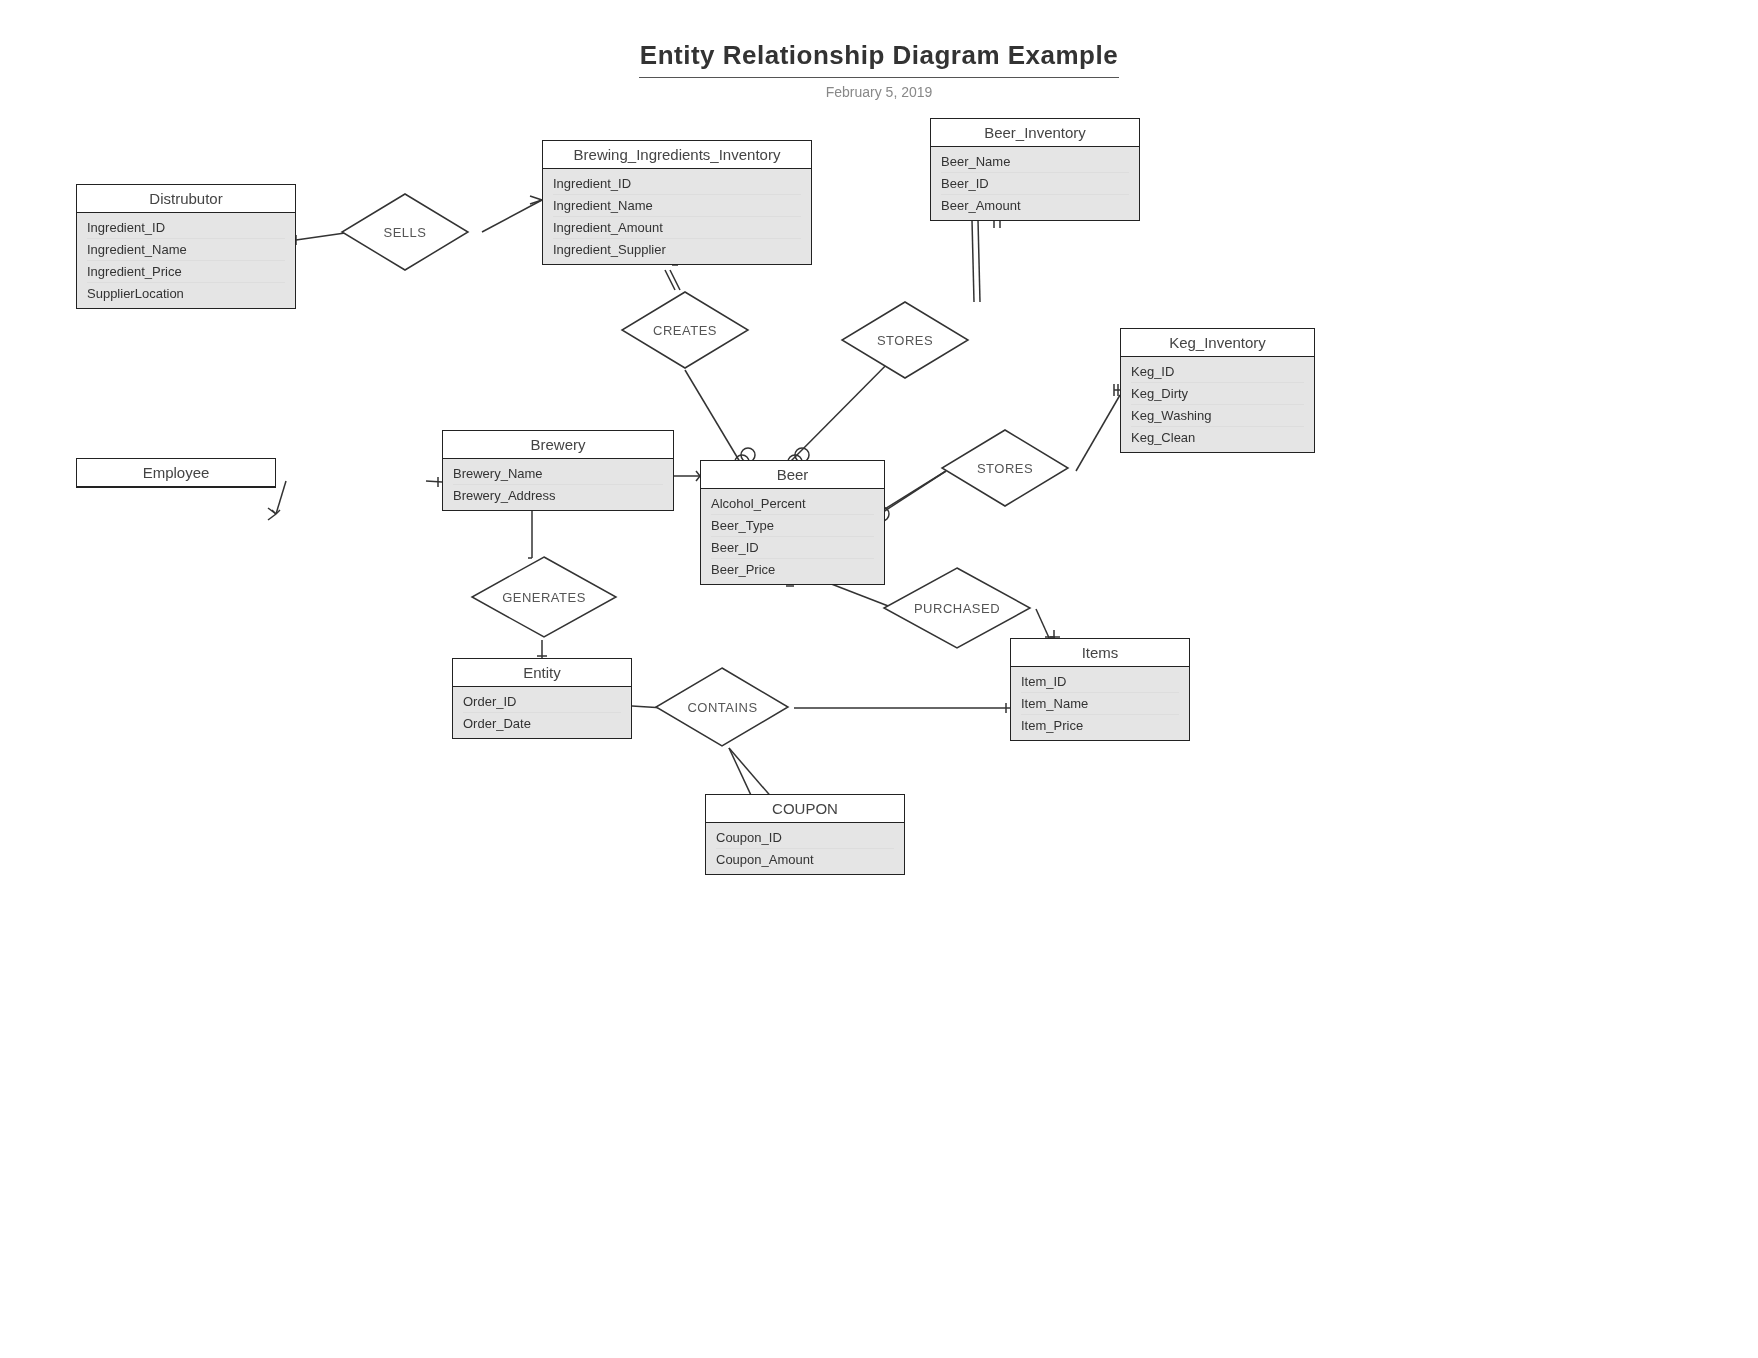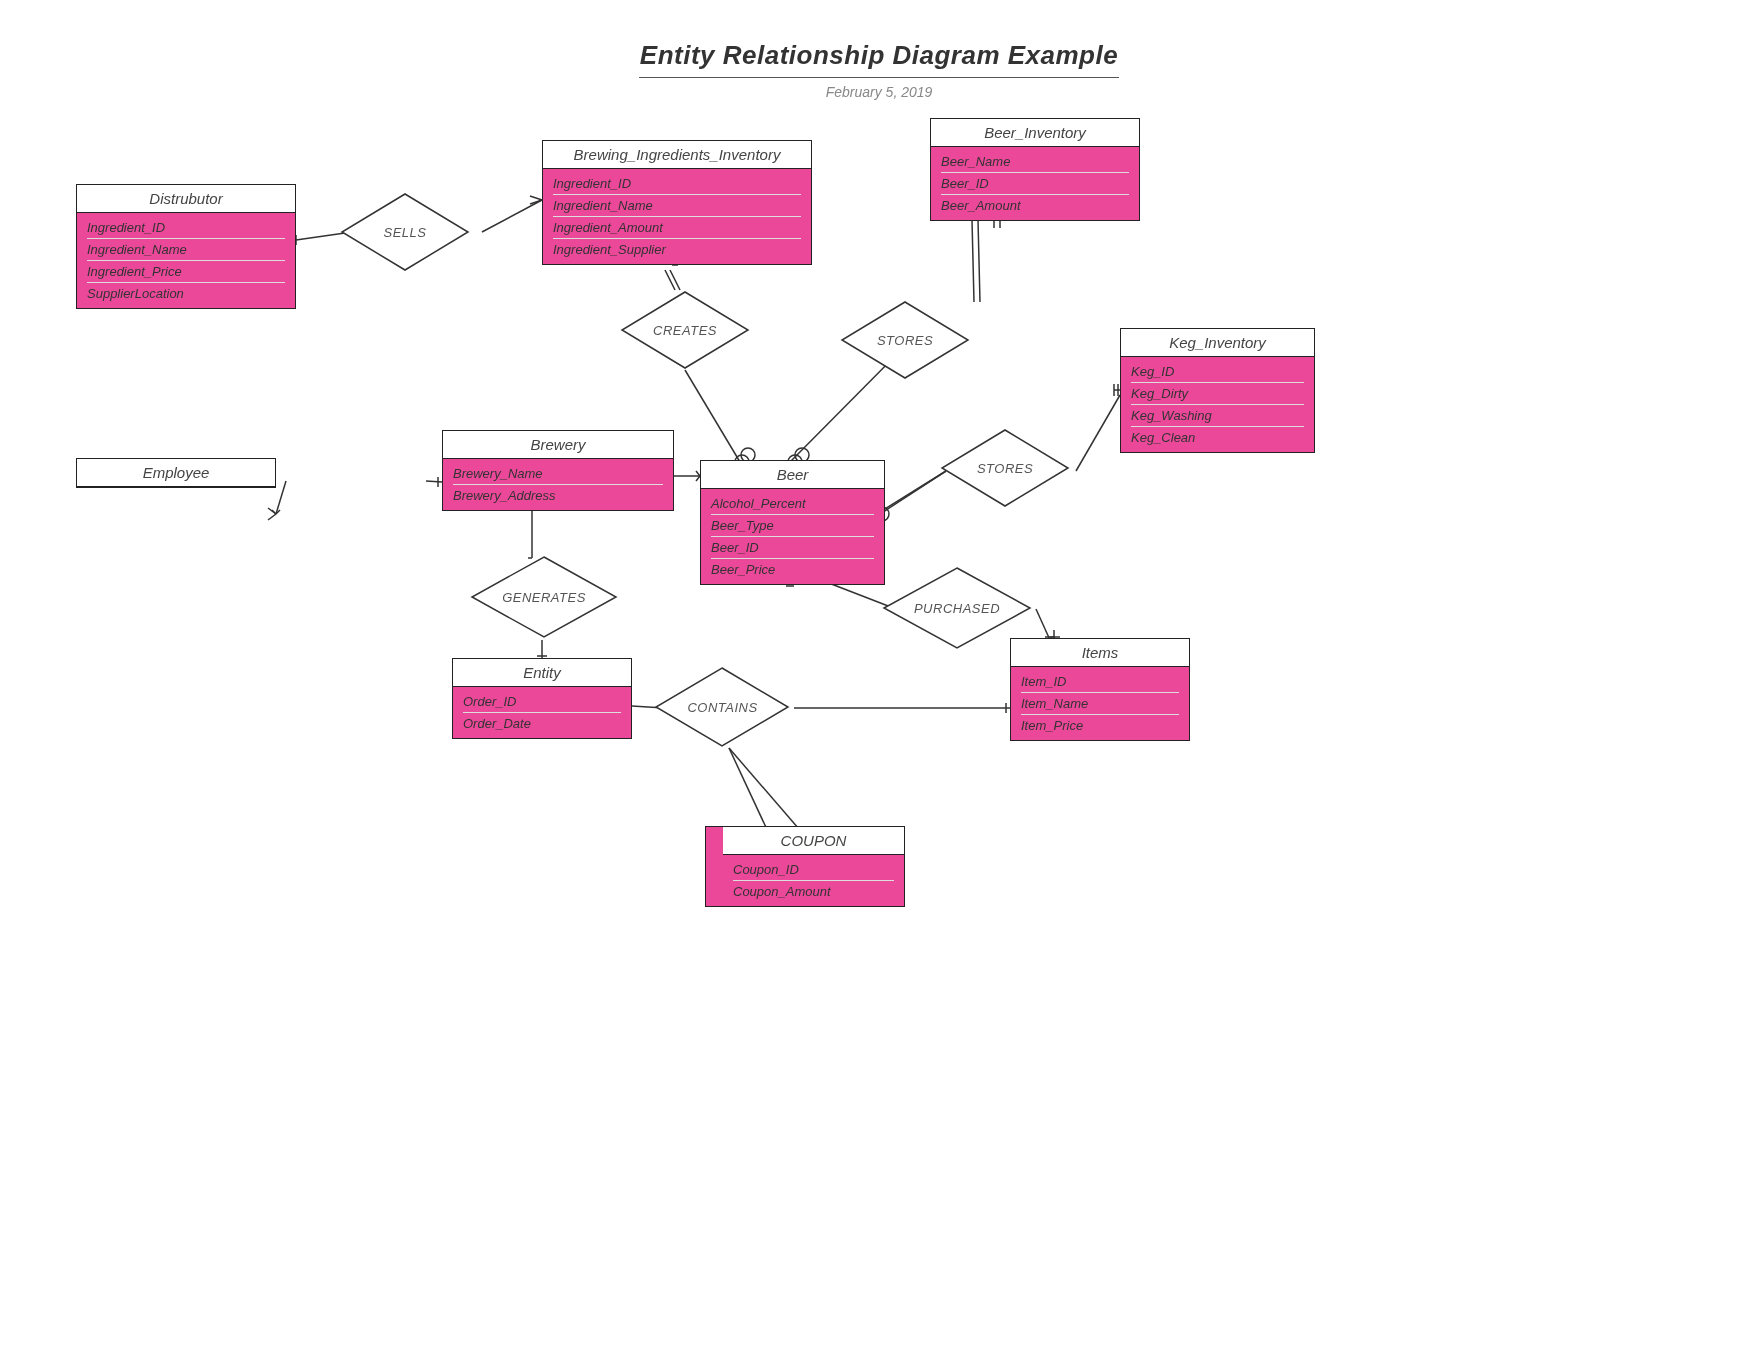--- a/index.html
+++ b/index.html
@@ -8,21 +8,20 @@
       font-family: Arial, sans-serif;
       width: 1758px;
       height: 1358px;
       overflow: hidden;
       position: relative;
     }
     #diagram-container {
       position: relative;
       width: 1758px;
       height: 1358px;
-      font-style: italic;
     }
     .title-area {
       position: absolute;
       top: 40px;
       left: 0;
       right: 0;
       text-align: center;
     }
     .title-main {
       font-size: 26px;
@@ -37,21 +36,21 @@
     }
     .title-date {
       font-size: 14px;
       color: #888;
       margin-top: 6px;
     }
 
     
     .entity {
       position: absolute;
-      background: #ec4899;
+      background: #e5e5e5;
       border: 1.5px solid #222;
     }
     .entity-header {
       text-align: center;
       padding: 5px 12px;
       border-bottom: 1.5px solid #222;
       font-size: 15px;
       color: #444;
       background: #fff;
     }
@@ -287,21 +286,21 @@
 
   <div class="entity" style="left:1010px; top:638px; width:180px;">
     <div class="entity-header">Items</div>
     <div class="entity-body">
       <div class="entity-attr">Item_ID</div>
       <div class="entity-attr">Item_Name</div>
       <div class="entity-attr">Item_Price</div>
     </div>
   </div>
 
-  <div class="entity" style="left:705px; top:826px; width:200px;padding-left:17px;">
+  <div class="entity" style="left:705px; top:794px; width:200px;">
     <div class="entity-header">COUPON</div>
     <div class="entity-body">
       <div class="entity-attr">Coupon_ID</div>
       <div class="entity-attr">Coupon_Amount</div>
     </div>
   </div>
 
   <div class="diamond-wrapper" style="position:absolute; left:340px; top:192px; width:130px; height:80px;">
     <svg viewBox="0 0 130 80" xmlns="http://www.w3.org/2000/svg" width="130" height="80">
       <polygon points="65,2 128,40 65,78 2,40" fill="white" stroke="#333" stroke-width="1.5"></polygon>

